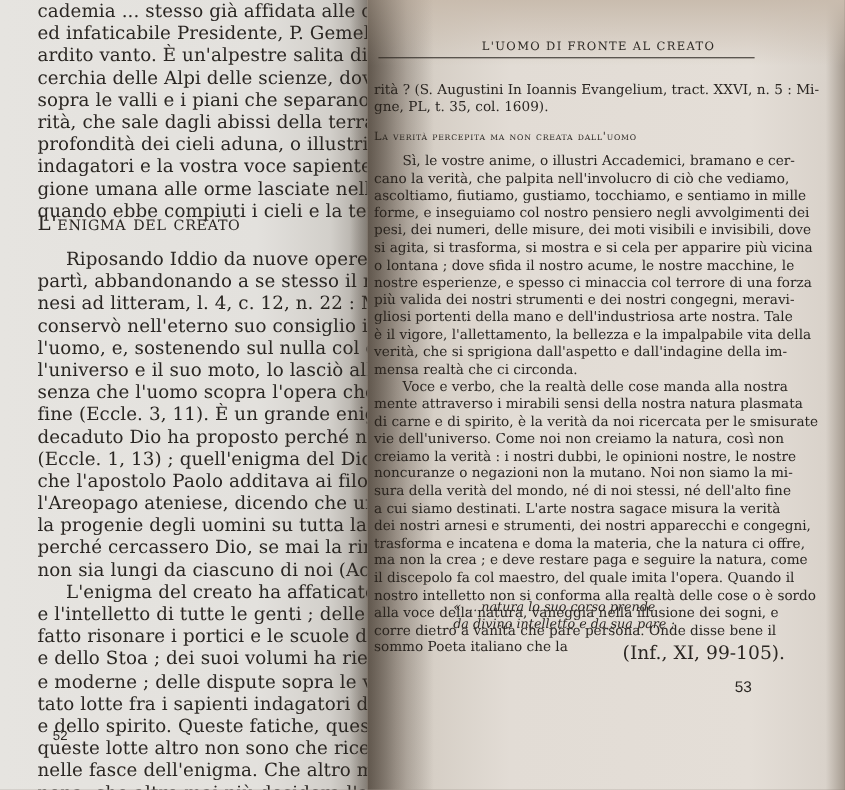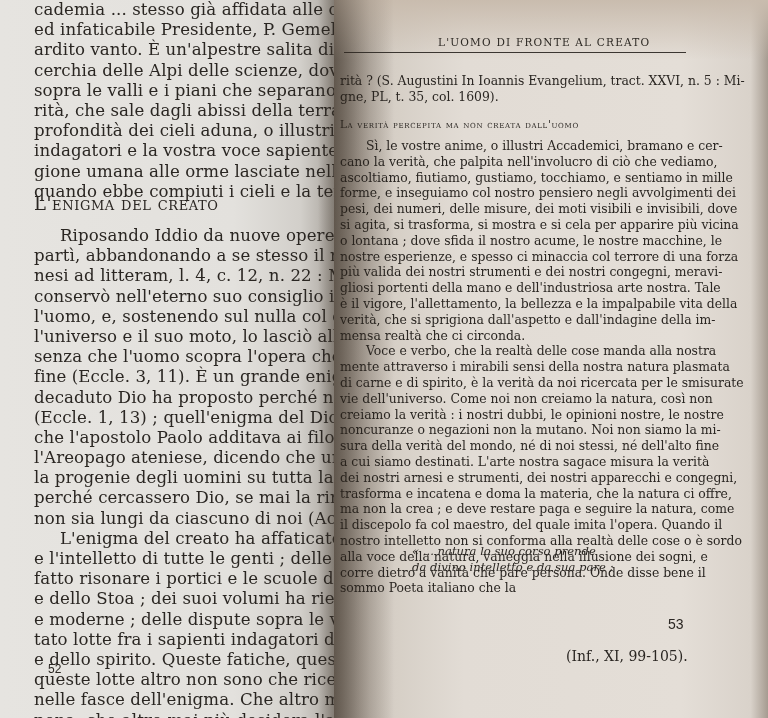--- a/index.html
+++ b/index.html
@@ -66,21 +66,21 @@
     position: absolute; left: 6px; top: 118px;
     font-size: 10.3px; letter-spacing: 0.7px; white-space: nowrap;
   }
   .page-right .block2 { position: absolute; left: 6px; top: 138px; }
   .page-right .verse {
     position: absolute; left: 78px; top: 544px;
     font-style: italic; font-size: 11.6px; line-height: 15.6px;
   }
   .page-right .verse .line { height: 15.6px; }
   .page-right .citation {
-    position: absolute; left: 232px; top: 648px; font-size: 14px; white-space: nowrap;
+    position: absolute; left: 232px; top: 584px; font-size: 17px; white-space: nowrap;
   }
   .page-right .pagenum {
     position: absolute; left: 334px; top: 616px; font-size: 14px;
     font-family: "Liberation Sans", sans-serif;
   }
   .gutter-shadow-right {
     position: absolute; left: 0; top: 0; width: 60px; height: 718px;
     background: linear-gradient(90deg, rgba(40,30,20,0.45) 0%, rgba(40,30,20,0.12) 60%, rgba(0,0,0,0) 100%);
   }
   .it { font-style: italic; }

